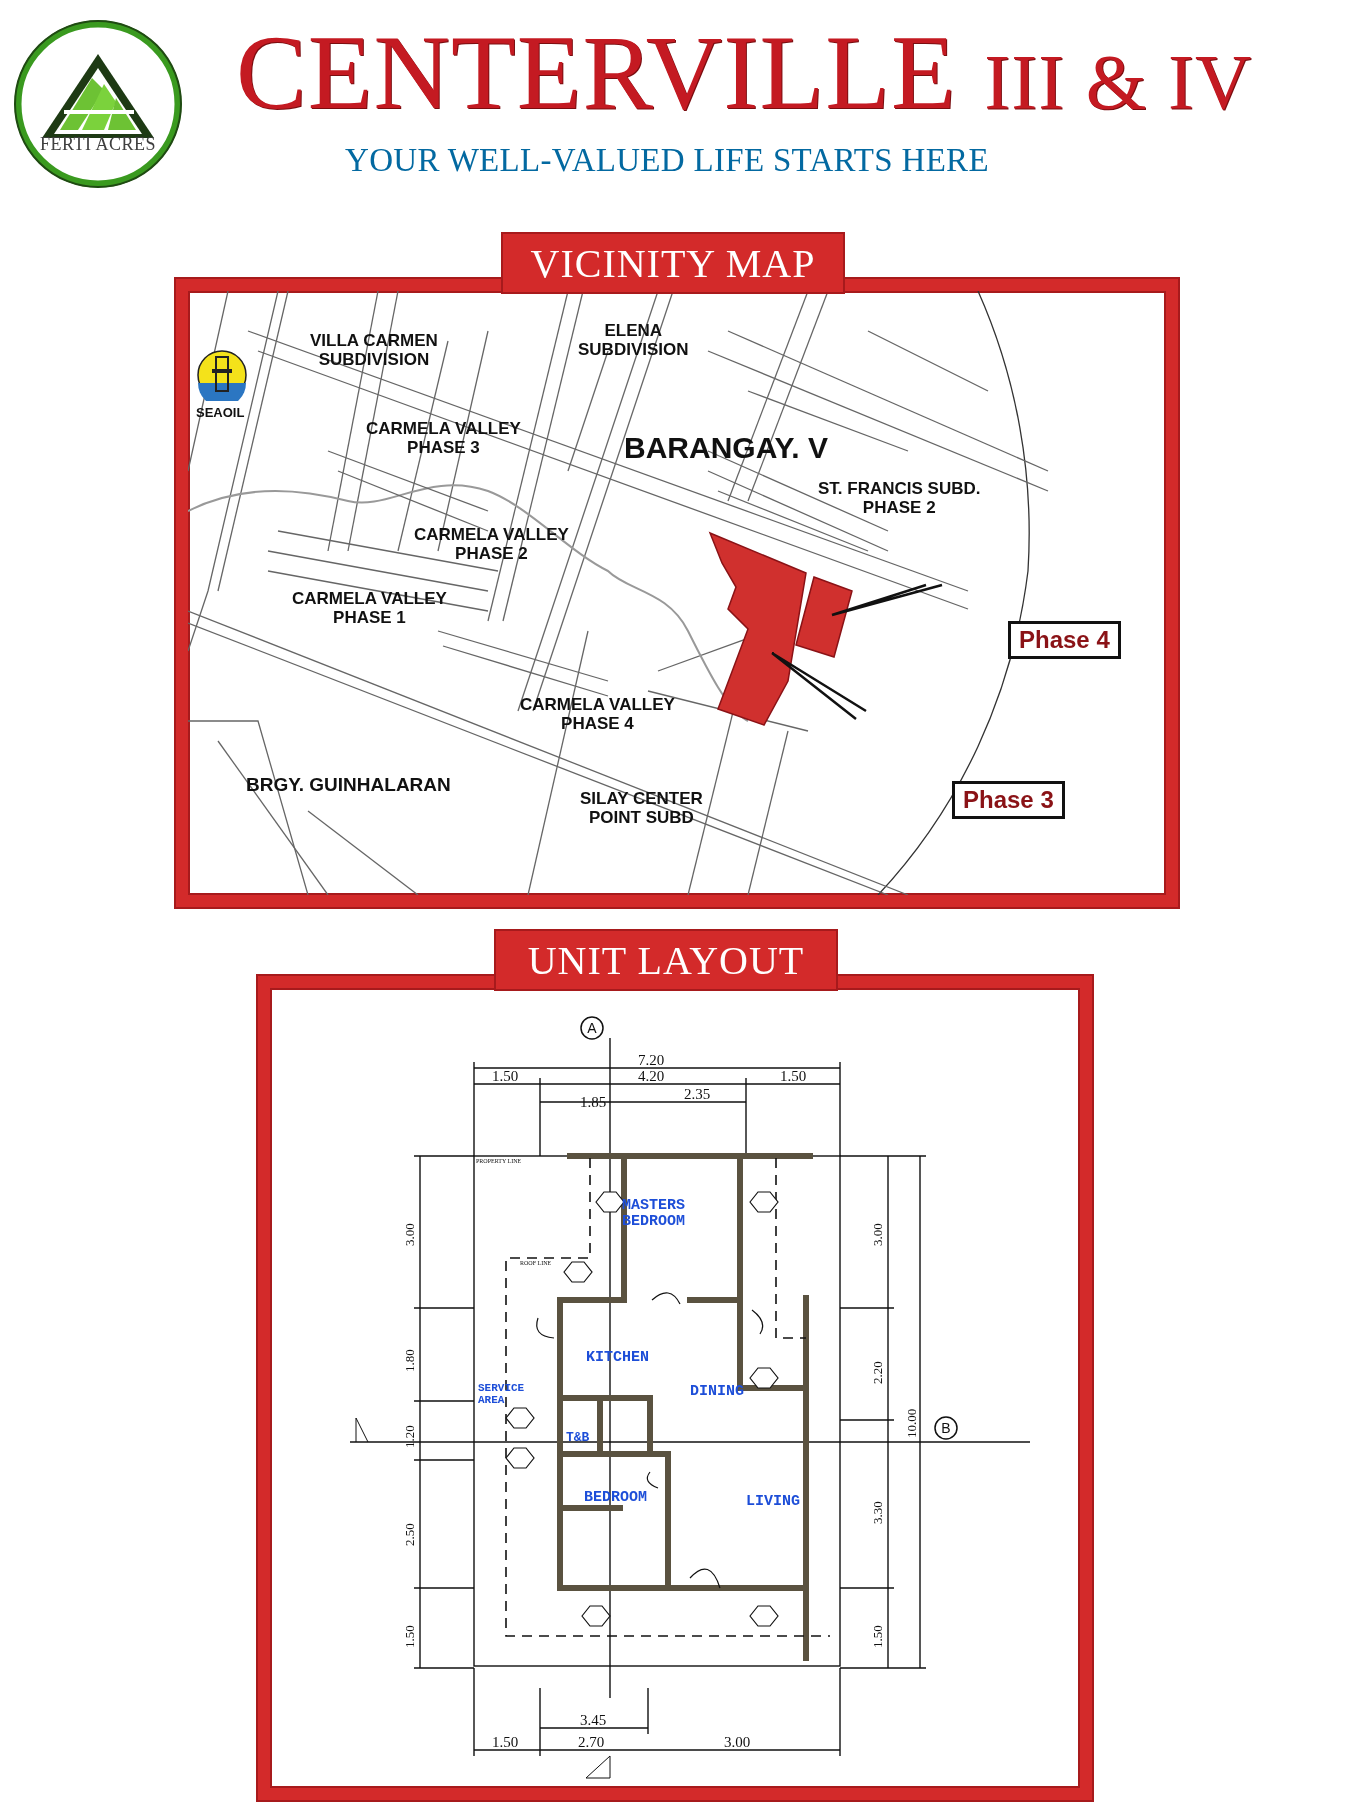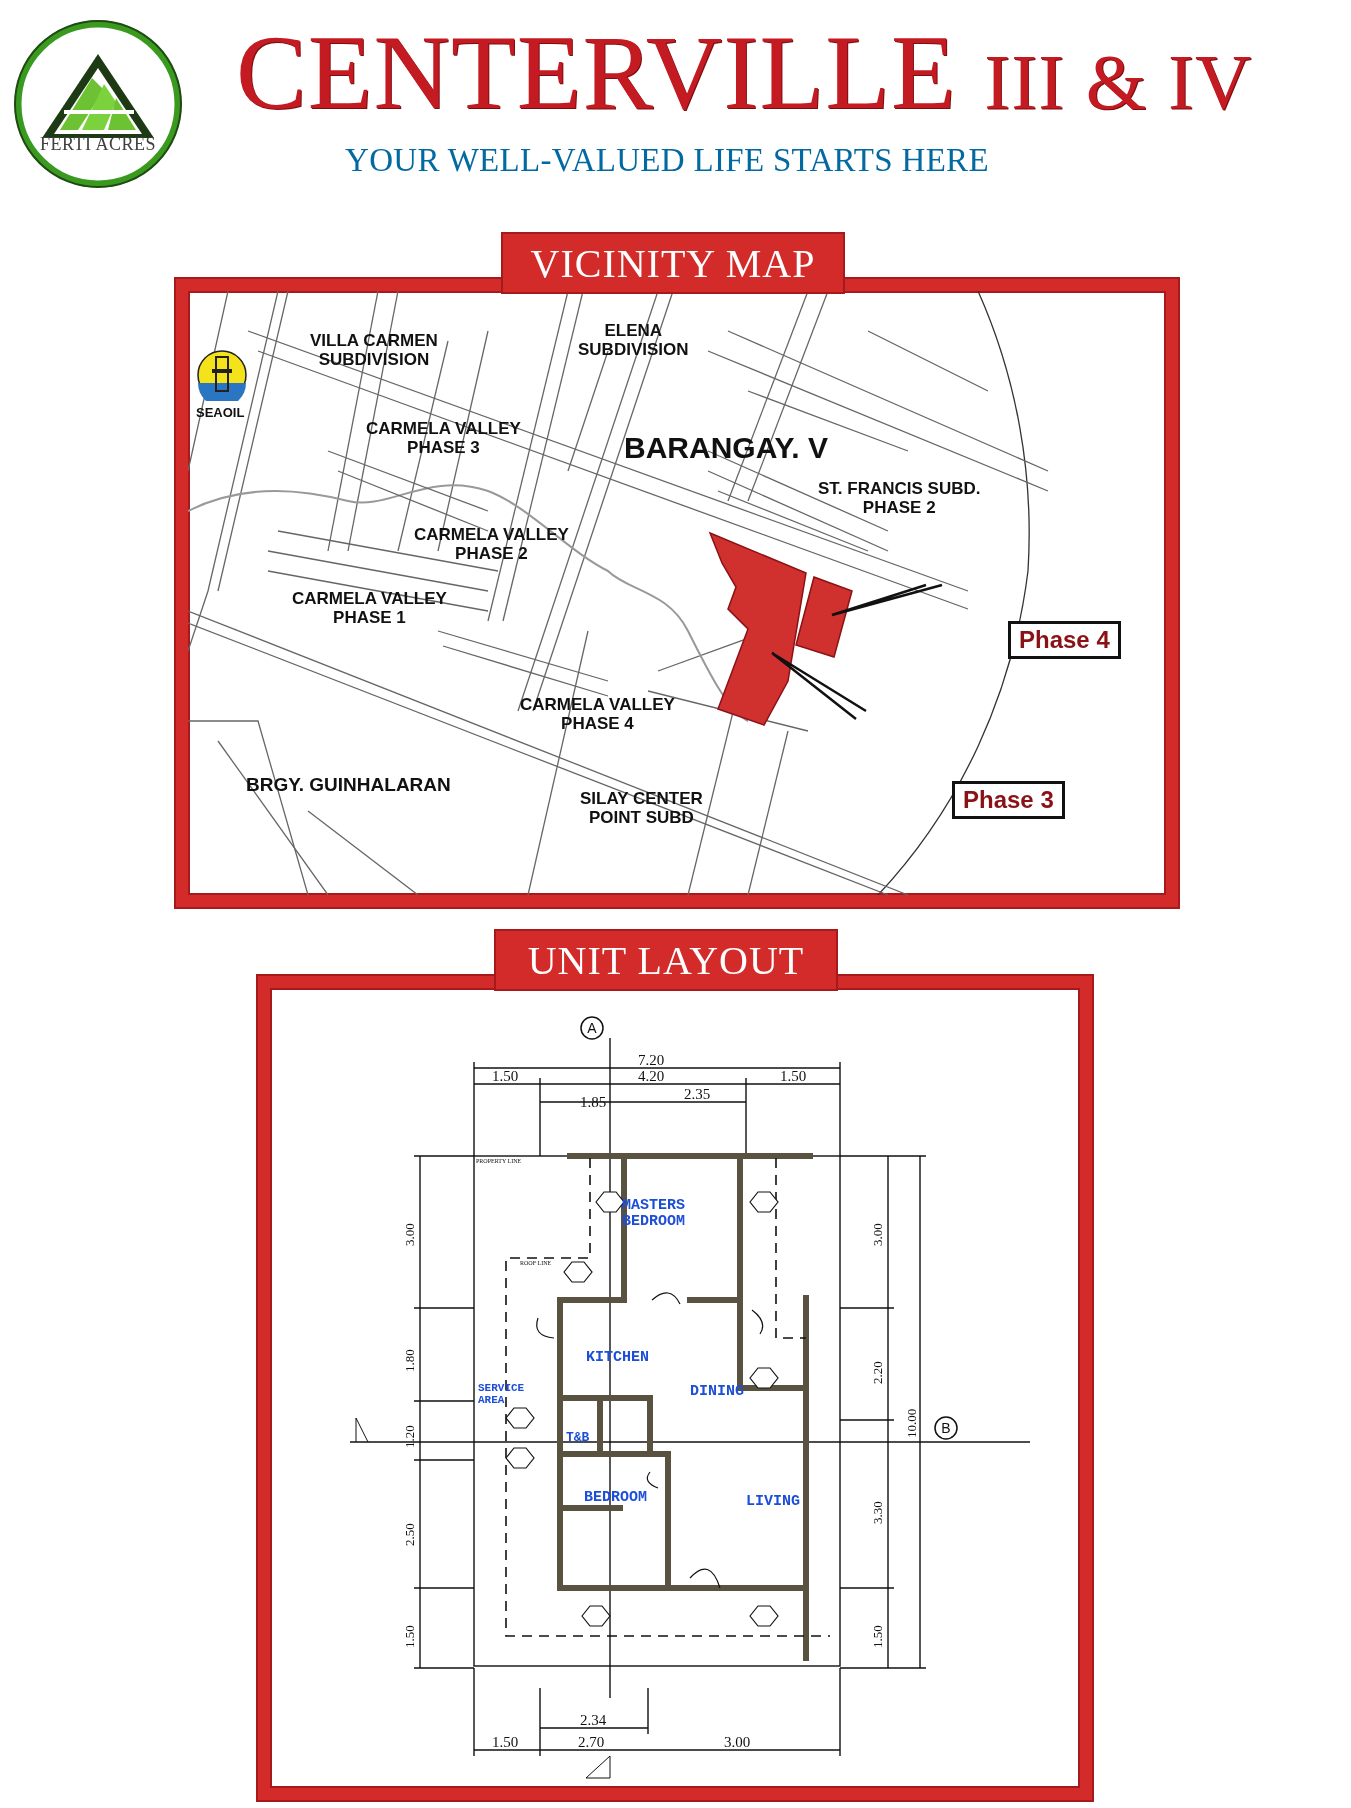--- a/index.html
+++ b/index.html
@@ -260,21 +260,21 @@
   <div class="dimv" style="left:132px;top:460px;">1.20</div>
   <div class="dimv" style="left:132px;top:558px;">2.50</div>
   <div class="dimv" style="left:132px;top:660px;">1.50</div>
 
   <div class="dimv" style="left:600px;top:258px;">3.00</div>
   <div class="dimv" style="left:600px;top:396px;">2.20</div>
   <div class="dimv" style="left:600px;top:536px;">3.30</div>
   <div class="dimv" style="left:600px;top:660px;">1.50</div>
   <div class="dimv" style="left:634px;top:450px;">10.00</div>
 
-  <div class="dim" style="left:310px;top:724px;">2.34</div>
+  <div class="dim" style="left:310px;top:724px;">3.45</div>
   <div class="dim" style="left:222px;top:746px;">1.50</div>
   <div class="dim" style="left:308px;top:746px;">2.70</div>
   <div class="dim" style="left:454px;top:746px;">3.00</div>
 
   <div class="dim" style="left:206px;top:170px;font-size:6px;">PROPERTY LINE</div>
   <div class="dim" style="left:250px;top:272px;font-size:6px;">ROOF LINE</div>
 </div>
 <div class="abs tab lay-tab">UNIT LAYOUT</div>
 
 </body></html>

